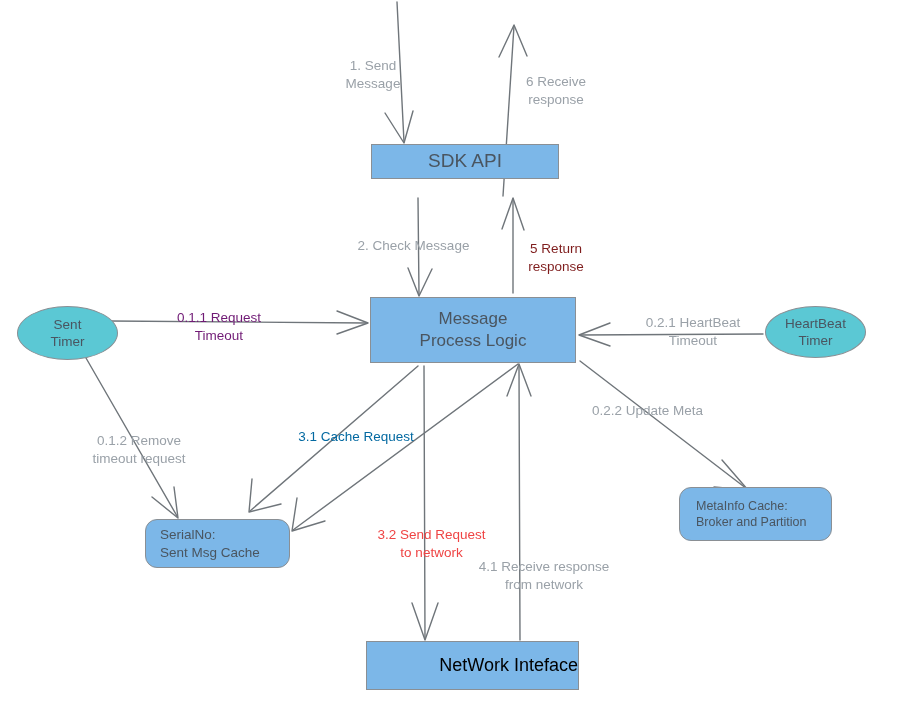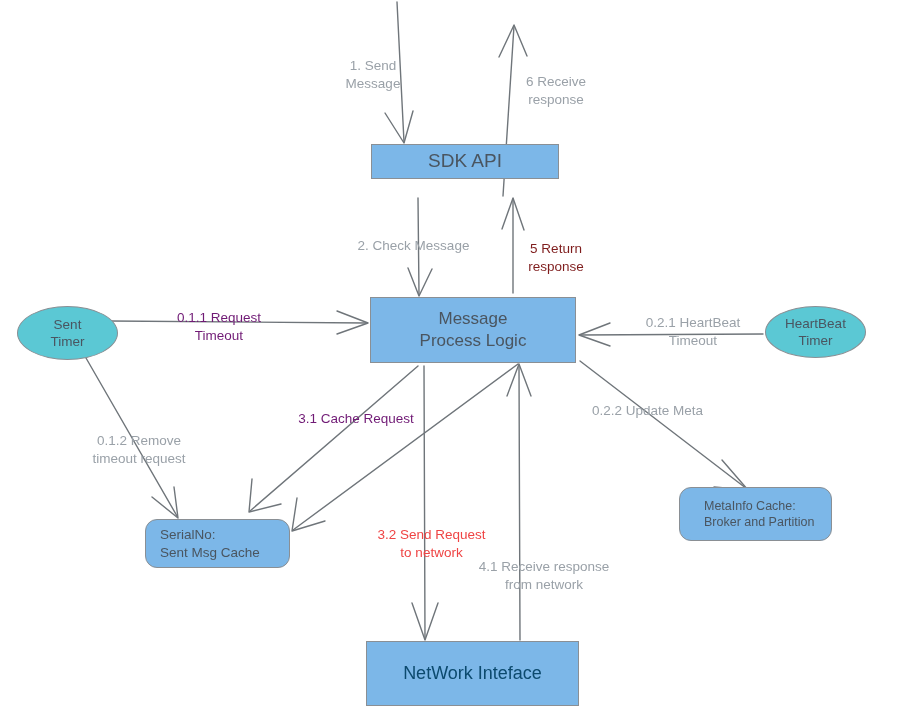--- a/index.html
+++ b/index.html
@@ -139,57 +139,57 @@
 
   <div class="node rect" id="n-sdk_api" style="left: 371px; top: 144px; width: 188px; height: 35px; font-size: 19px; color: rgb(74, 85, 96); background: rgb(124, 183, 232); border-color: rgb(138, 143, 148);">
     <span class="txt">SDK API</span>
   </div>
 
   <div class="node rect" id="n-mpl" style="left: 370px; top: 297px; width: 206px; height: 66px; font-size: 17px; color: rgb(74, 85, 96); background: rgb(124, 183, 232); border-color: rgb(138, 143, 148);">
     <span class="txt">Message
 Process Logic</span>
   </div>
 
-  <div class="node rect" id="n-network" style="left: 366px; top: 641px; width: 213px; height: 65px; font-size: 18px; color: #0c4a6e; background: rgb(124, 183, 232); border-color: rgb(138, 143, 148);">
+  <div class="node rect" id="n-network" style="left: 366px; top: 641px; width: 213px; height: 49px; font-size: 18px; color: #000000; background: rgb(124, 183, 232); border-color: rgb(138, 143, 148); justify-content: flex-end;">
     <span class="txt">NetWork Inteface</span>
   </div>
 
   <div class="node ellipse" id="n-sent_timer" style="left: 17px; top: 306px; width: 101px; height: 54px; font-size: 13.5px; color: rgb(74, 85, 96); background: rgb(91, 200, 212); border-color: rgb(138, 143, 148);">
     <span class="txt">Sent
 Timer</span>
   </div>
 
   <div class="node ellipse" id="n-heartbeat" style="left: 765px; top: 306px; width: 101px; height: 52px; font-size: 13.5px; color: rgb(74, 85, 96); background: rgb(91, 200, 212); border-color: rgb(138, 143, 148);">
     <span class="txt">HeartBeat
 Timer</span>
   </div>
 
   <div class="node rounded" id="n-sent_cache" style="left: 145px; top: 519px; width: 145px; height: 49px; font-size: 13.5px; color: rgb(74, 85, 96); background: rgb(124, 183, 232); border-color: rgb(138, 143, 148); padding-left: 14px;">
     <span class="txt">SerialNo:
 Sent Msg Cache</span>
   </div>
 
-  <div class="node rounded" id="n-meta_cache" style="left: 679px; top: 487px; width: 153px; height: 54px; font-size: 12.5px; color: rgb(74, 85, 96); background: rgb(124, 183, 232); border-color: rgb(138, 143, 148); padding-left: 24px;">
+  <div class="node rounded" id="n-meta_cache" style="left: 679px; top: 487px; width: 153px; height: 54px; font-size: 12.5px; color: rgb(74, 85, 96); background: rgb(124, 183, 232); border-color: rgb(138, 143, 148); padding-left: 16px;">
     <span class="txt">MetaInfo Cache:
 Broker and Partition</span>
   </div>
 
   <div class="edge-label c" id="l-e1" style="left: 336px; top: 57px; width: 74px; color: rgb(154, 161, 168);">1. Send
 Message</div>
   <div class="edge-label c" id="l-e6" style="left: 512px; top: 73px; width: 88px; color: rgb(154, 161, 168);">6 Receive
 response</div>
   <div class="edge-label c" id="l-e2" style="left: 346px; top: 237px; width: 135px; color: rgb(154, 161, 168);">2. Check Message</div>
   <div class="edge-label c" id="l-e5" style="left: 516px; top: 240px; width: 80px; color: #7f1d1d;">5 Return
 response</div>
   <div class="edge-label c" id="l-e011" style="left: 157px; top: 309px; width: 124px; color: #701a75;">0.1.1 Request
 Timeout</div>
   <div class="edge-label c" id="l-e012" style="left: 79px; top: 432px; width: 120px; color: rgb(154, 161, 168);">0.1.2 Remove
 timeout request</div>
   <div class="edge-label c" id="l-e021" style="left: 631px; top: 314px; width: 124px; color: rgb(154, 161, 168);">0.2.1 HeartBeat
 Timeout</div>
   <div class="edge-label l" id="l-e022" style="left: 592px; top: 402px; width: 141px; color: rgb(154, 161, 168);">0.2.2 Update Meta</div>
-  <div class="edge-label c" id="l-e31" style="left: 283px; top: 410px; width: 146px; color: #701a75; text-align: center;">3.1 Cache Request</div>
+  <div class="edge-label c" id="l-e31" style="left: 283px; top: 428px; width: 146px; color: #0369a1; text-align: center;">3.1 Cache Request</div>
   <div class="edge-label c" id="l-e32" style="left: 362px; top: 526px; width: 139px; color: #ef4444;">3.2 Send Request
 to network</div>
   <div class="edge-label c" id="l-e41" style="left: 469px; top: 558px; width: 150px; color: rgb(154, 161, 168);">4.1 Receive response
 from network</div>
 
 </div>
 
 </body></html>

